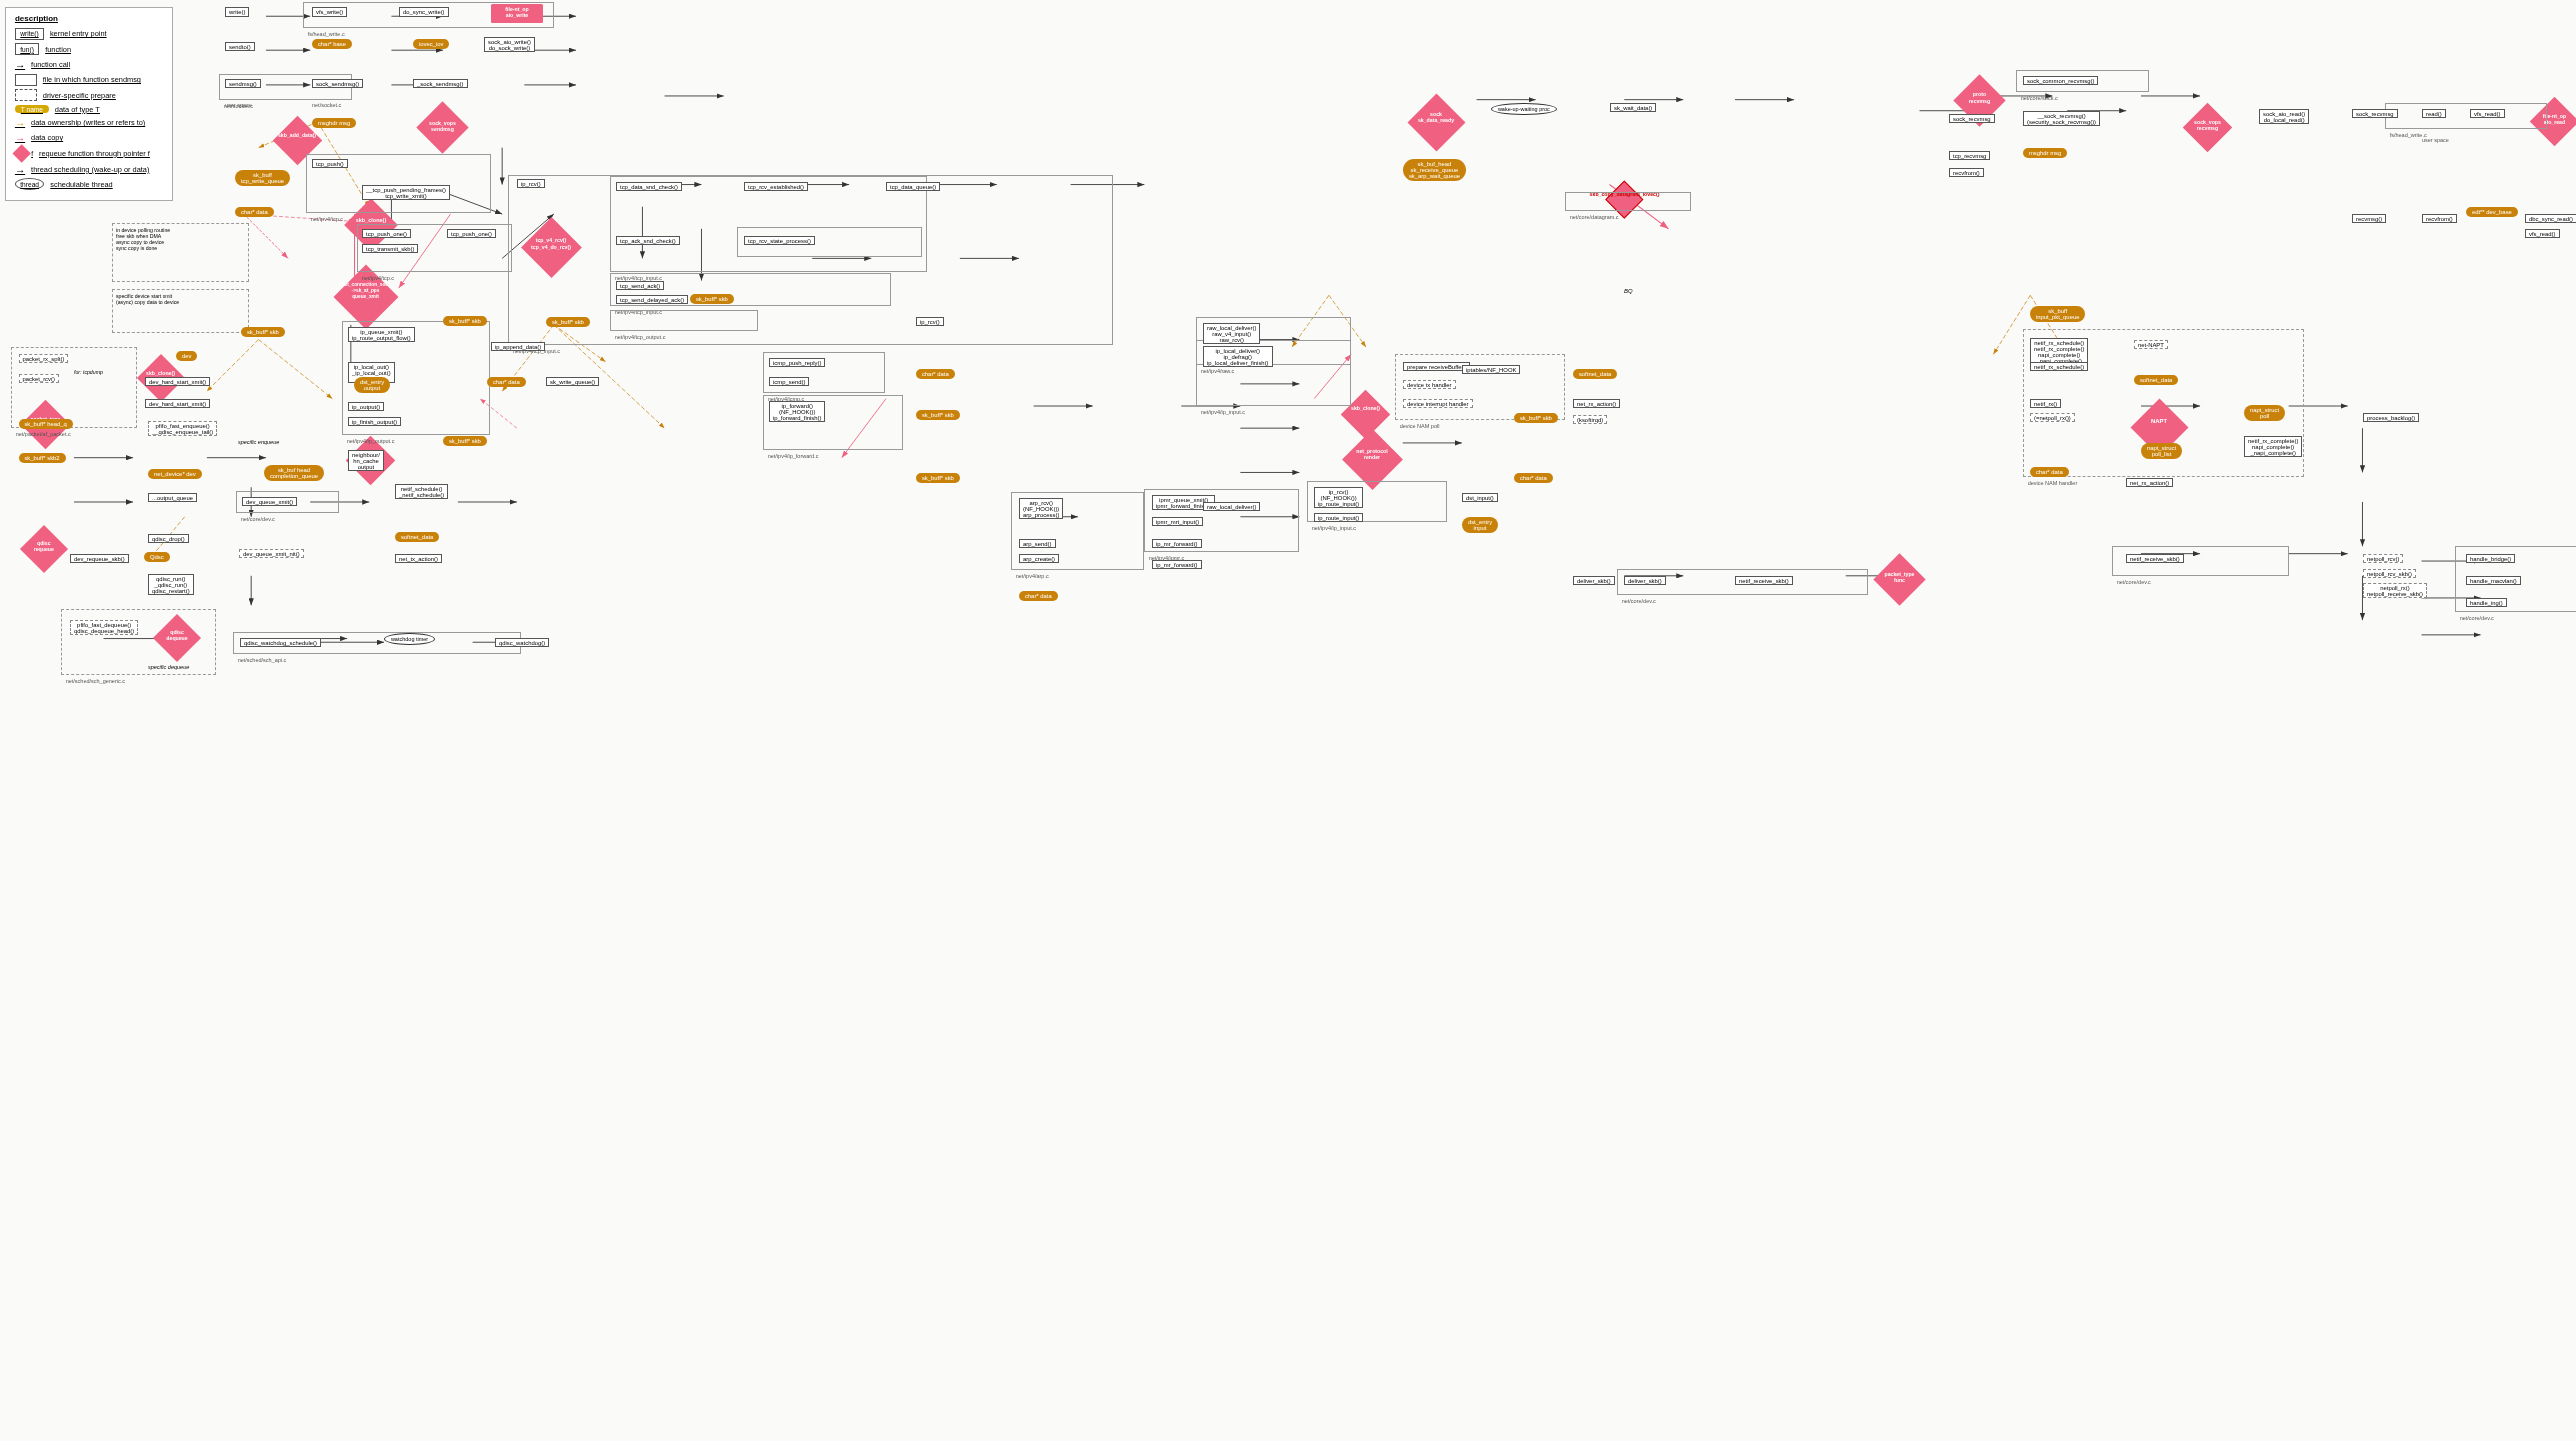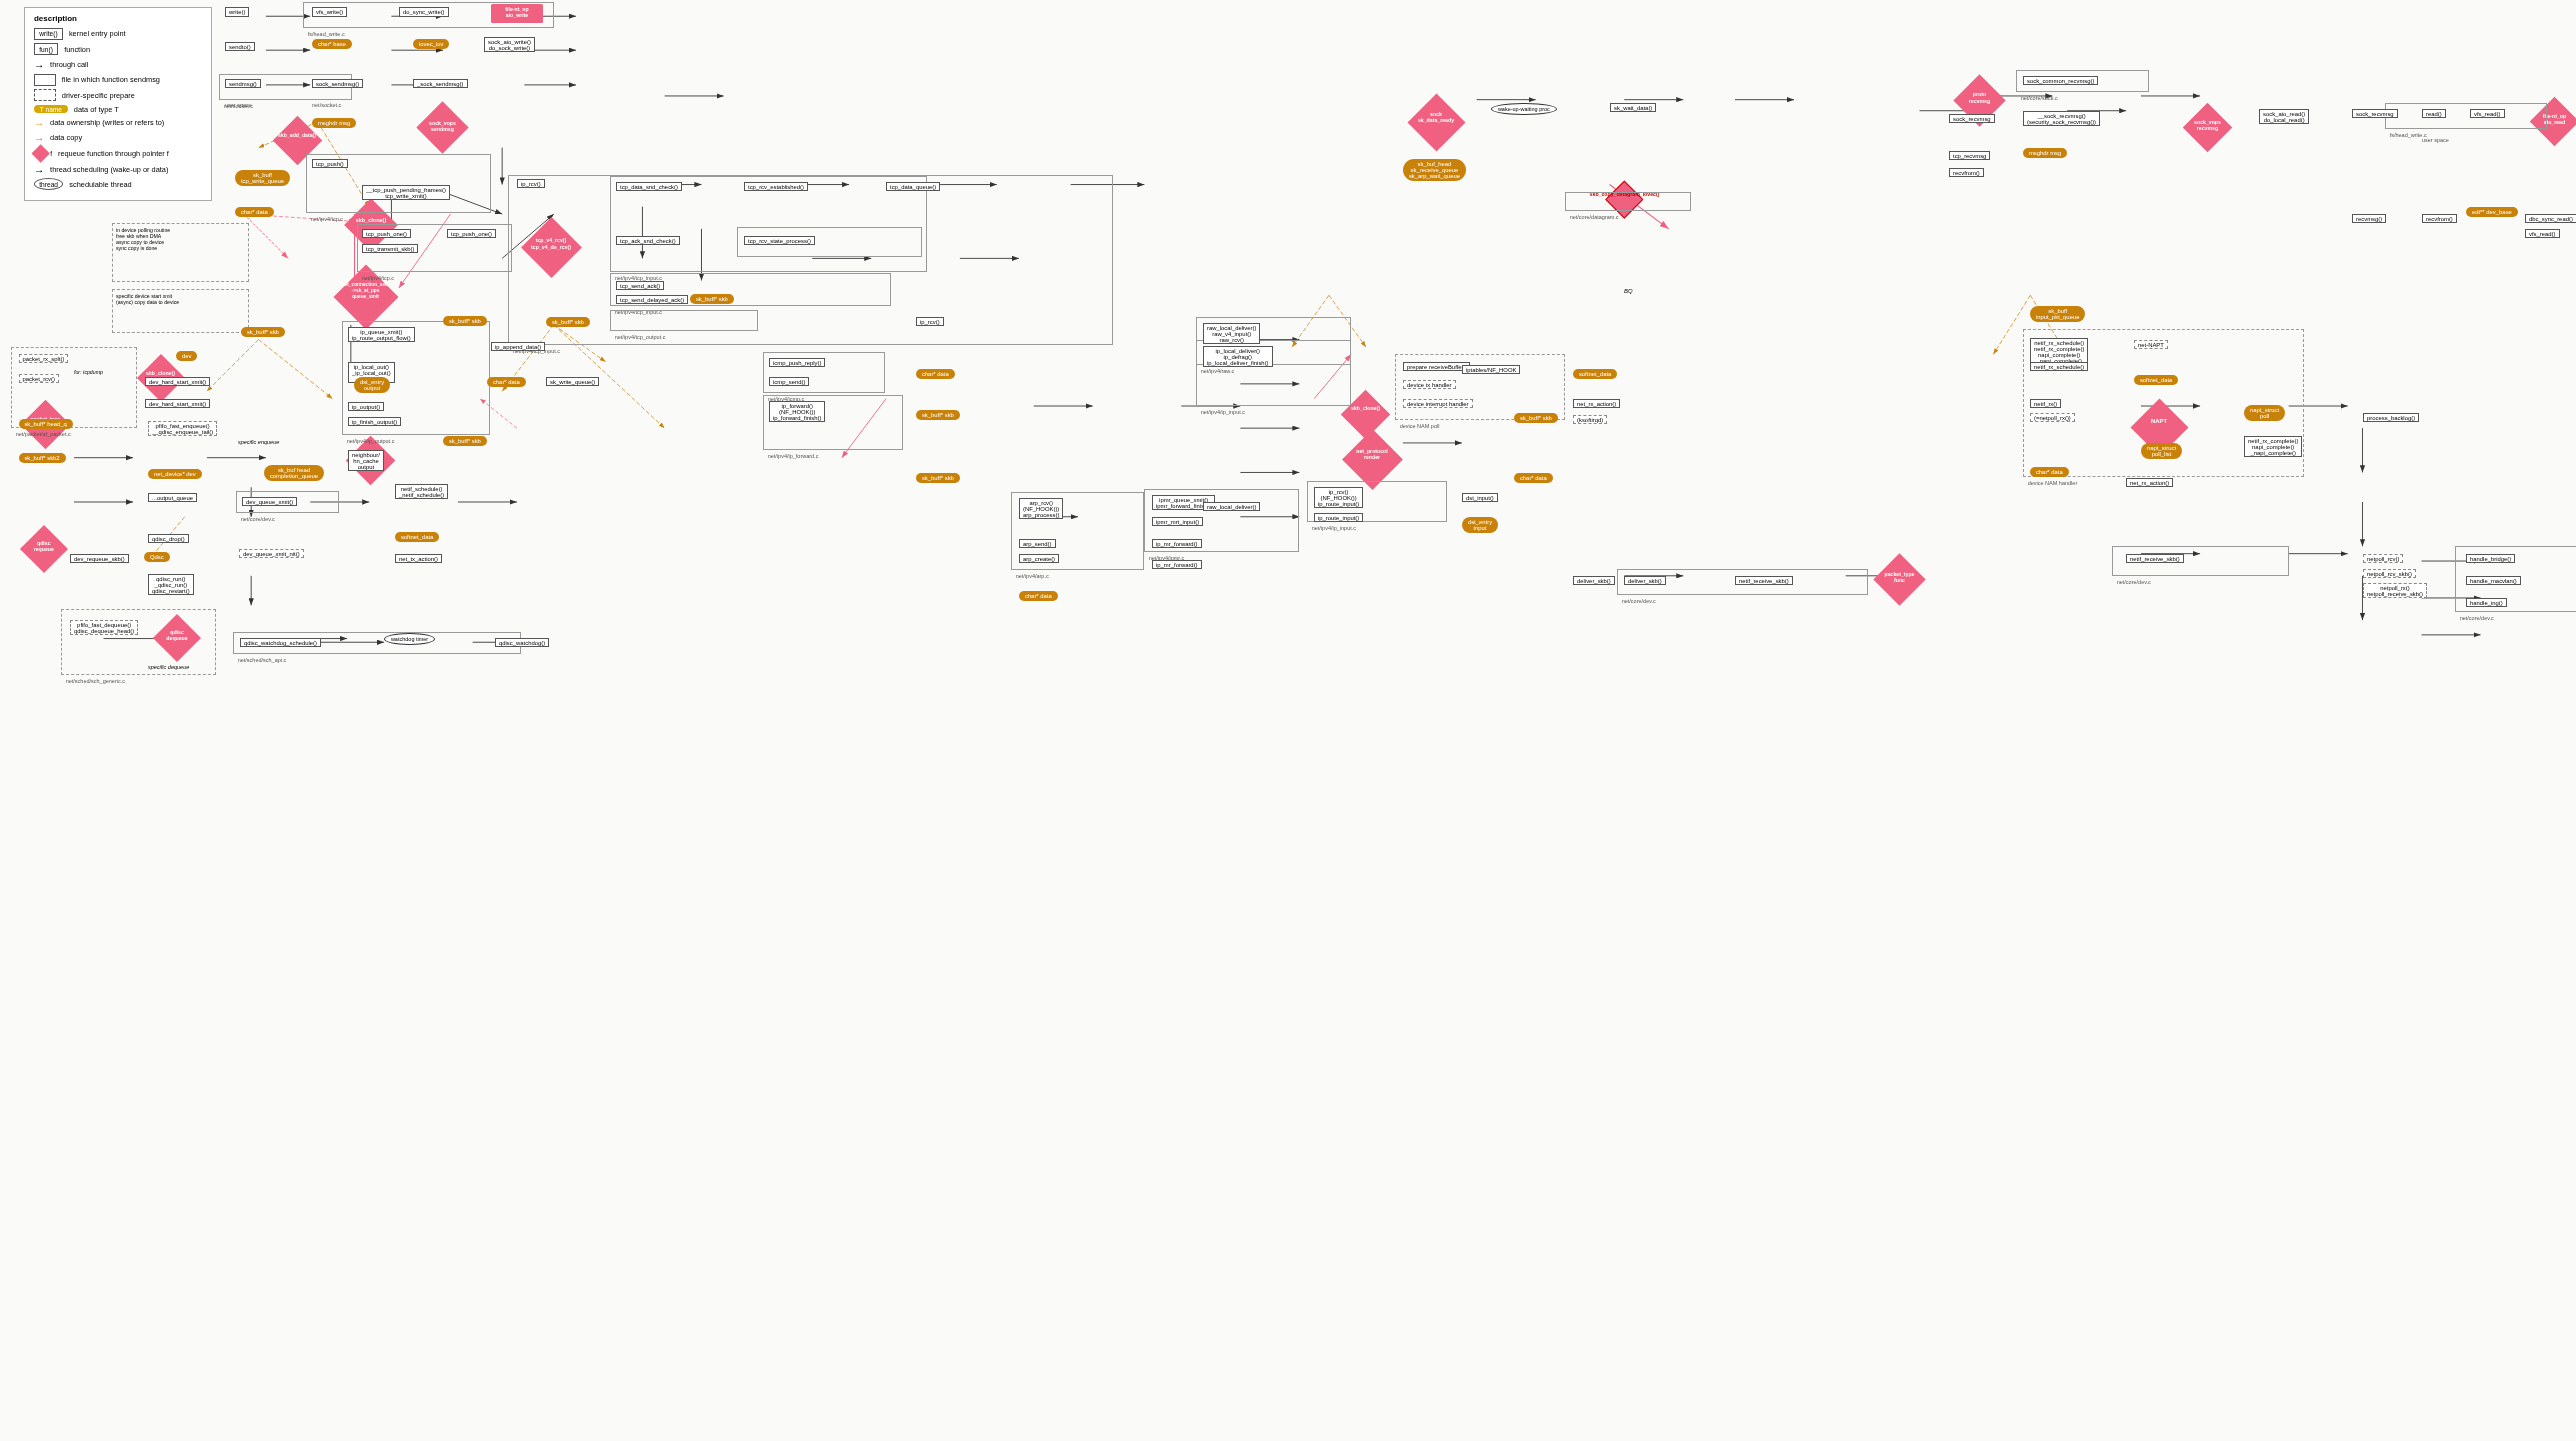--- a/index.html
+++ b/index.html
@@ -15,26 +15,27 @@
       position: relative;
       width: 2576px;
       height: 1441px;
       background: #fafaf8;
     }
 
     
     .legend {
       position: absolute;
       top: 7.4px;
-      left: 24px;
-      width: 188px;
+      left: 5px;
+      width: 168px;
       background: white;
       border: 0.7px solid #aaa;
       padding: 5.9px 8.9px;
       z-index: 100;
+      text-decoration: underline;
     }
     .legend-title {
       font-weight: bold;
       margin-bottom: 4.4px;
       font-size: 8px;
     }
     .legend-item {
       display: flex;
       align-items: center;
       margin-bottom: 3.7px;
@@ -173,21 +174,21 @@
       <div class="legend-symbol">
         <span class="node-rect">fun()</span>
       </div>
       <span>function</span>
     </div>
 
     <div class="legend-item">
       <div class="legend-symbol">
         <span class="arrow-solid">→</span>
       </div>
-      <span>through call</span>
+      <span>function call</span>
     </div>
 
     <div class="legend-item">
       <div class="legend-symbol">
         <span class="node-rect" style="width:22px;height:11.8px;display:inline-block;"></span>
       </div>
       <span>file in which function sendmsg</span>
     </div>
 
     <div class="legend-item">

